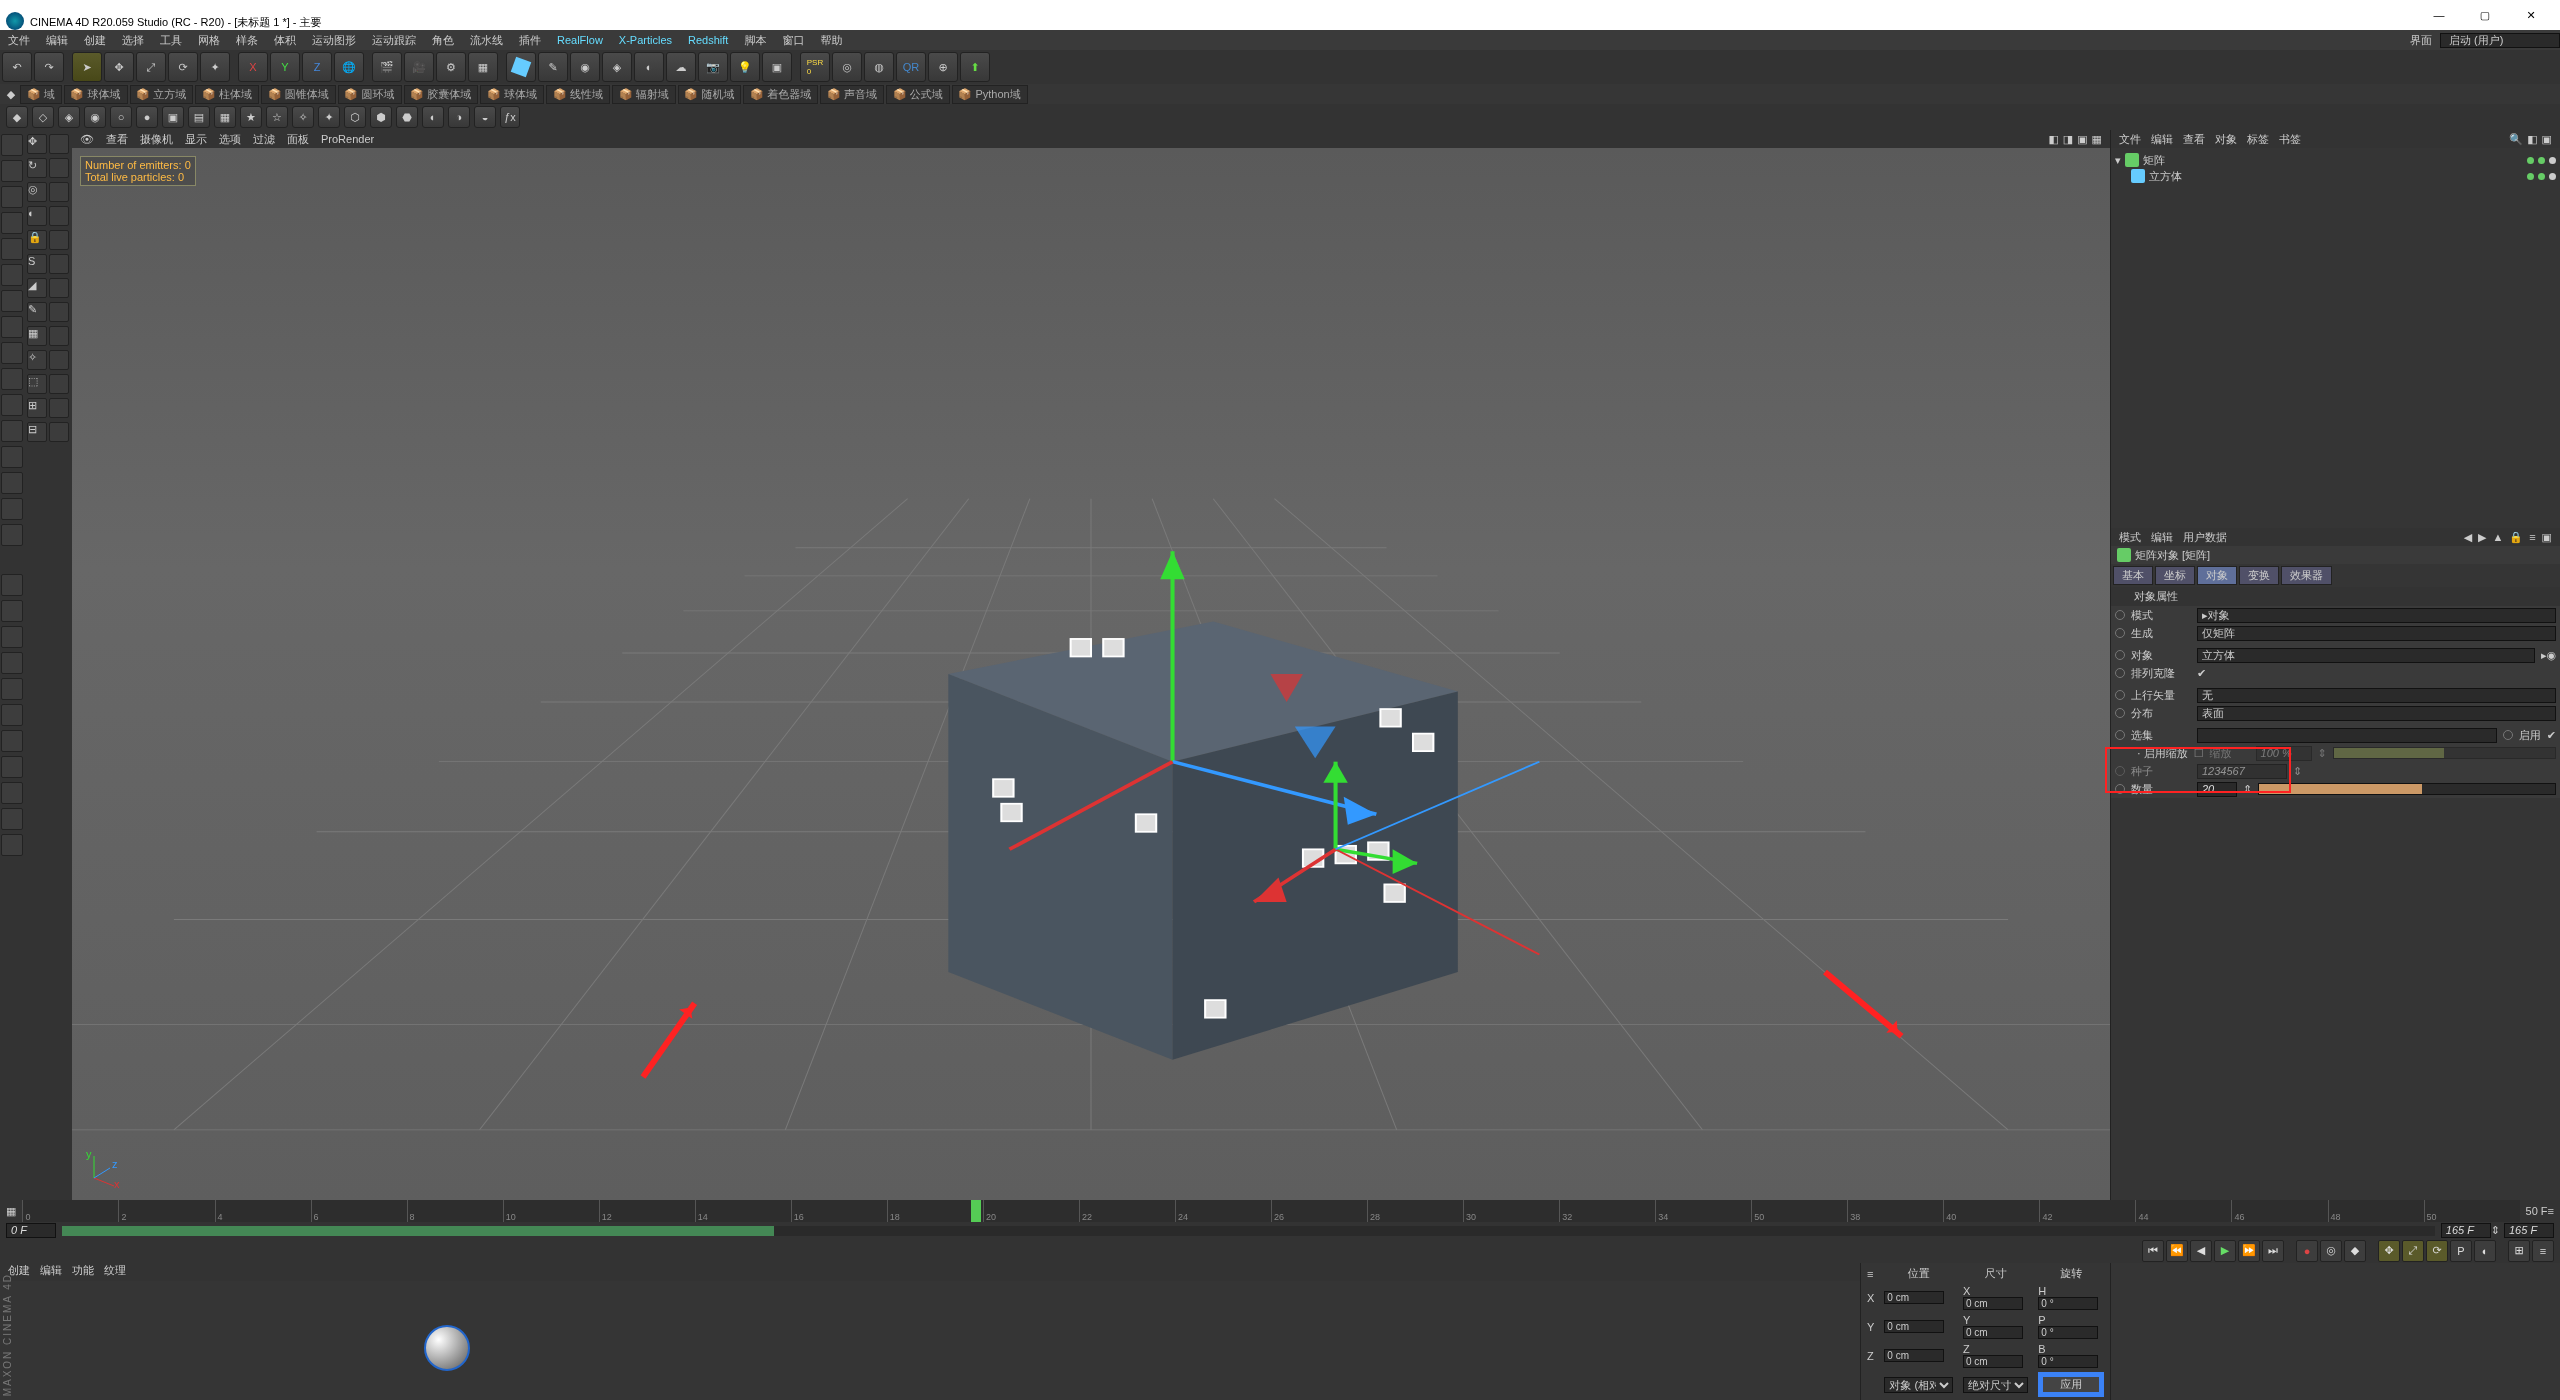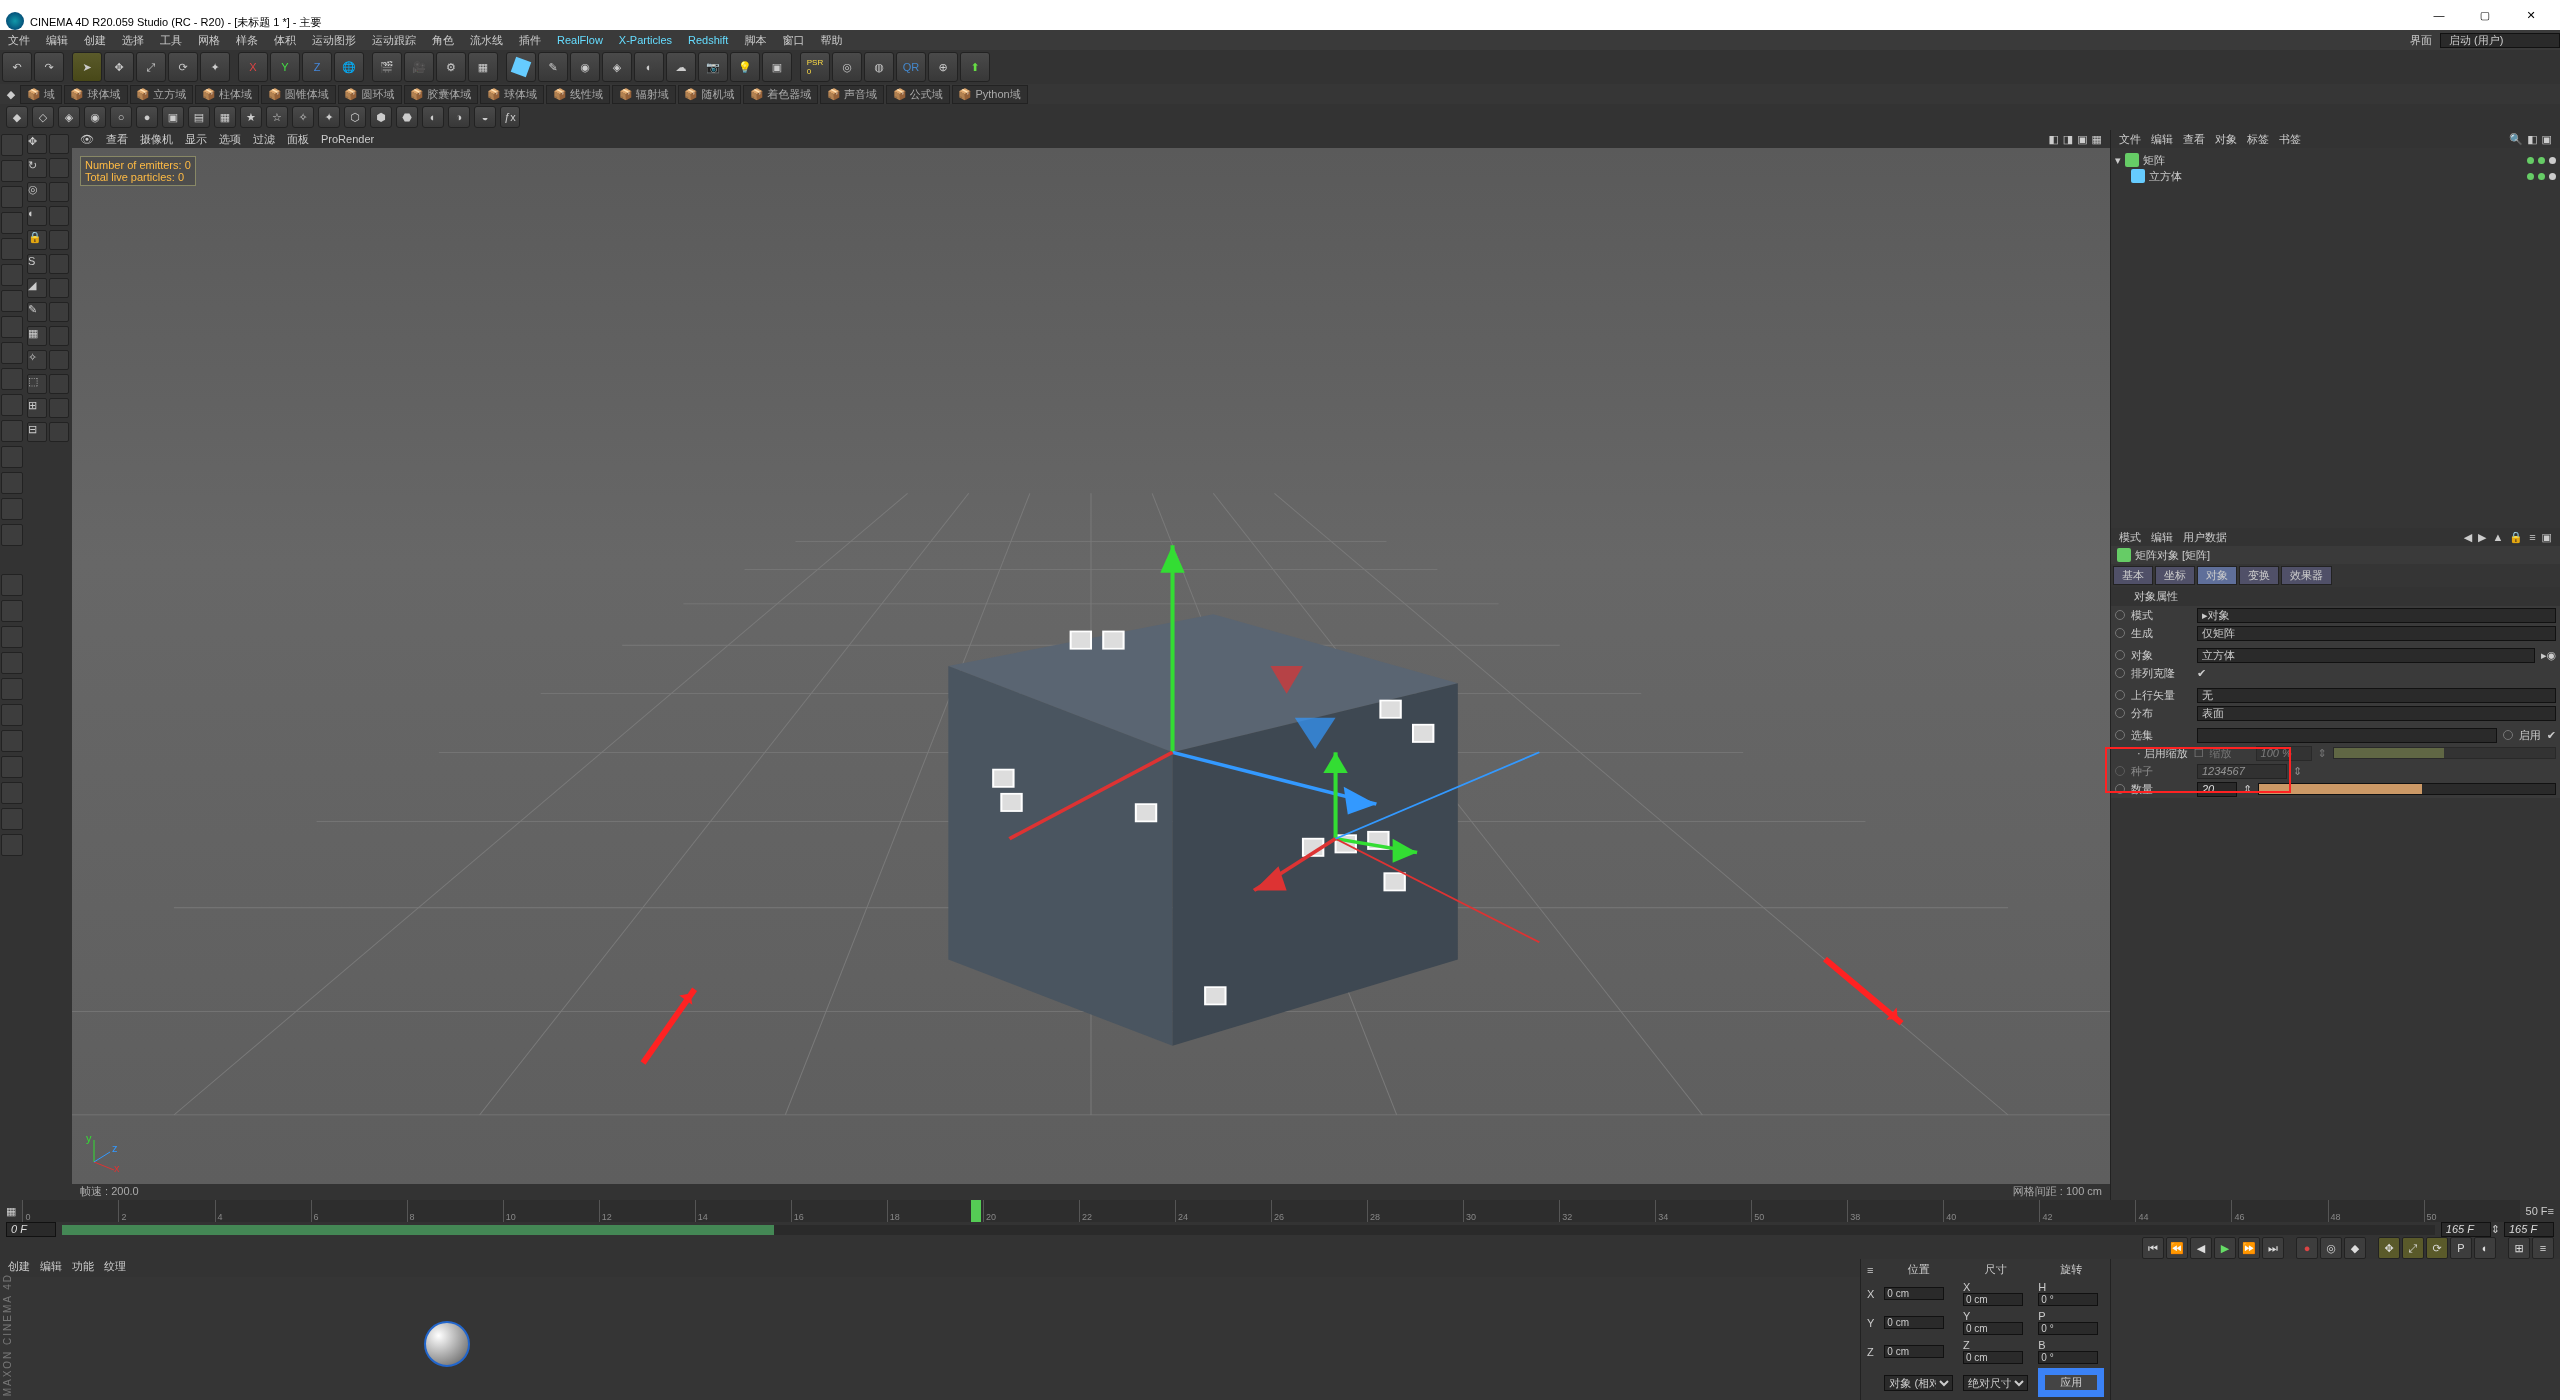--- a/index.html
+++ b/index.html
@@ -402,24 +402,20 @@
             <text x="2" y="10" fill="#3d3" font-size="8">y</text>
             <text x="30" y="40" fill="#d33" font-size="8">x</text>
             <text x="28" y="20" fill="#39f" font-size="8">z</text>
           </svg>
       </div>
 
       <div class="annot" style="left:28%;top:88%;transform:rotate(-55deg);width:90px"></div>
       <div class="annot" style="left:86%;top:78%;transform:rotate(40deg);width:100px"></div>
     </div>
 
-    <div class="vp-status">
-      <span>帧速 : 200.0</span>
-        <span class="r">网格间距 : 100 cm</span>
-    </div>
   </div>
 
   <div class="rightpanel">
 
     <div class="om-menu" id="ommenu">
         <span>文件</span>
         <span>编辑</span>
         <span>查看</span>
         <span>对象</span>
         <span>标签</span>
@@ -719,21 +715,21 @@
             <tr>
               <td>Z</td>
               <td><input value="0 cm" style=""></td>
               <td>Z <input value="0 cm" style=""></td>
               <td>B <input value="0 °" style=""></td>
             </tr>
             <tr>
               <td></td>
               <td><select style="width:100%;background:#2a2a2a;color:#ccc;border:1px solid #111"><option>对象 (相对)</option></select></td>
               <td><select style="width:100%;background:#2a2a2a;color:#ccc;border:1px solid #111"><option>绝对尺寸</option></select></td>
-              <td><button style="width:100%;background:#444;color:#ccc;border:7px solid #3b82f6">应用</button></td>
+              <td><button style="width:100%;background:#444;color:#ccc;border:5px solid #3b82f6">应用</button></td>
             </tr>
           </tbody>
         </table>
     </div>
     <div class="emptyarea"></div>
   </div>
 </div>
 
 <div class="maxon">MAXON CINEMA 4D</div>
 

